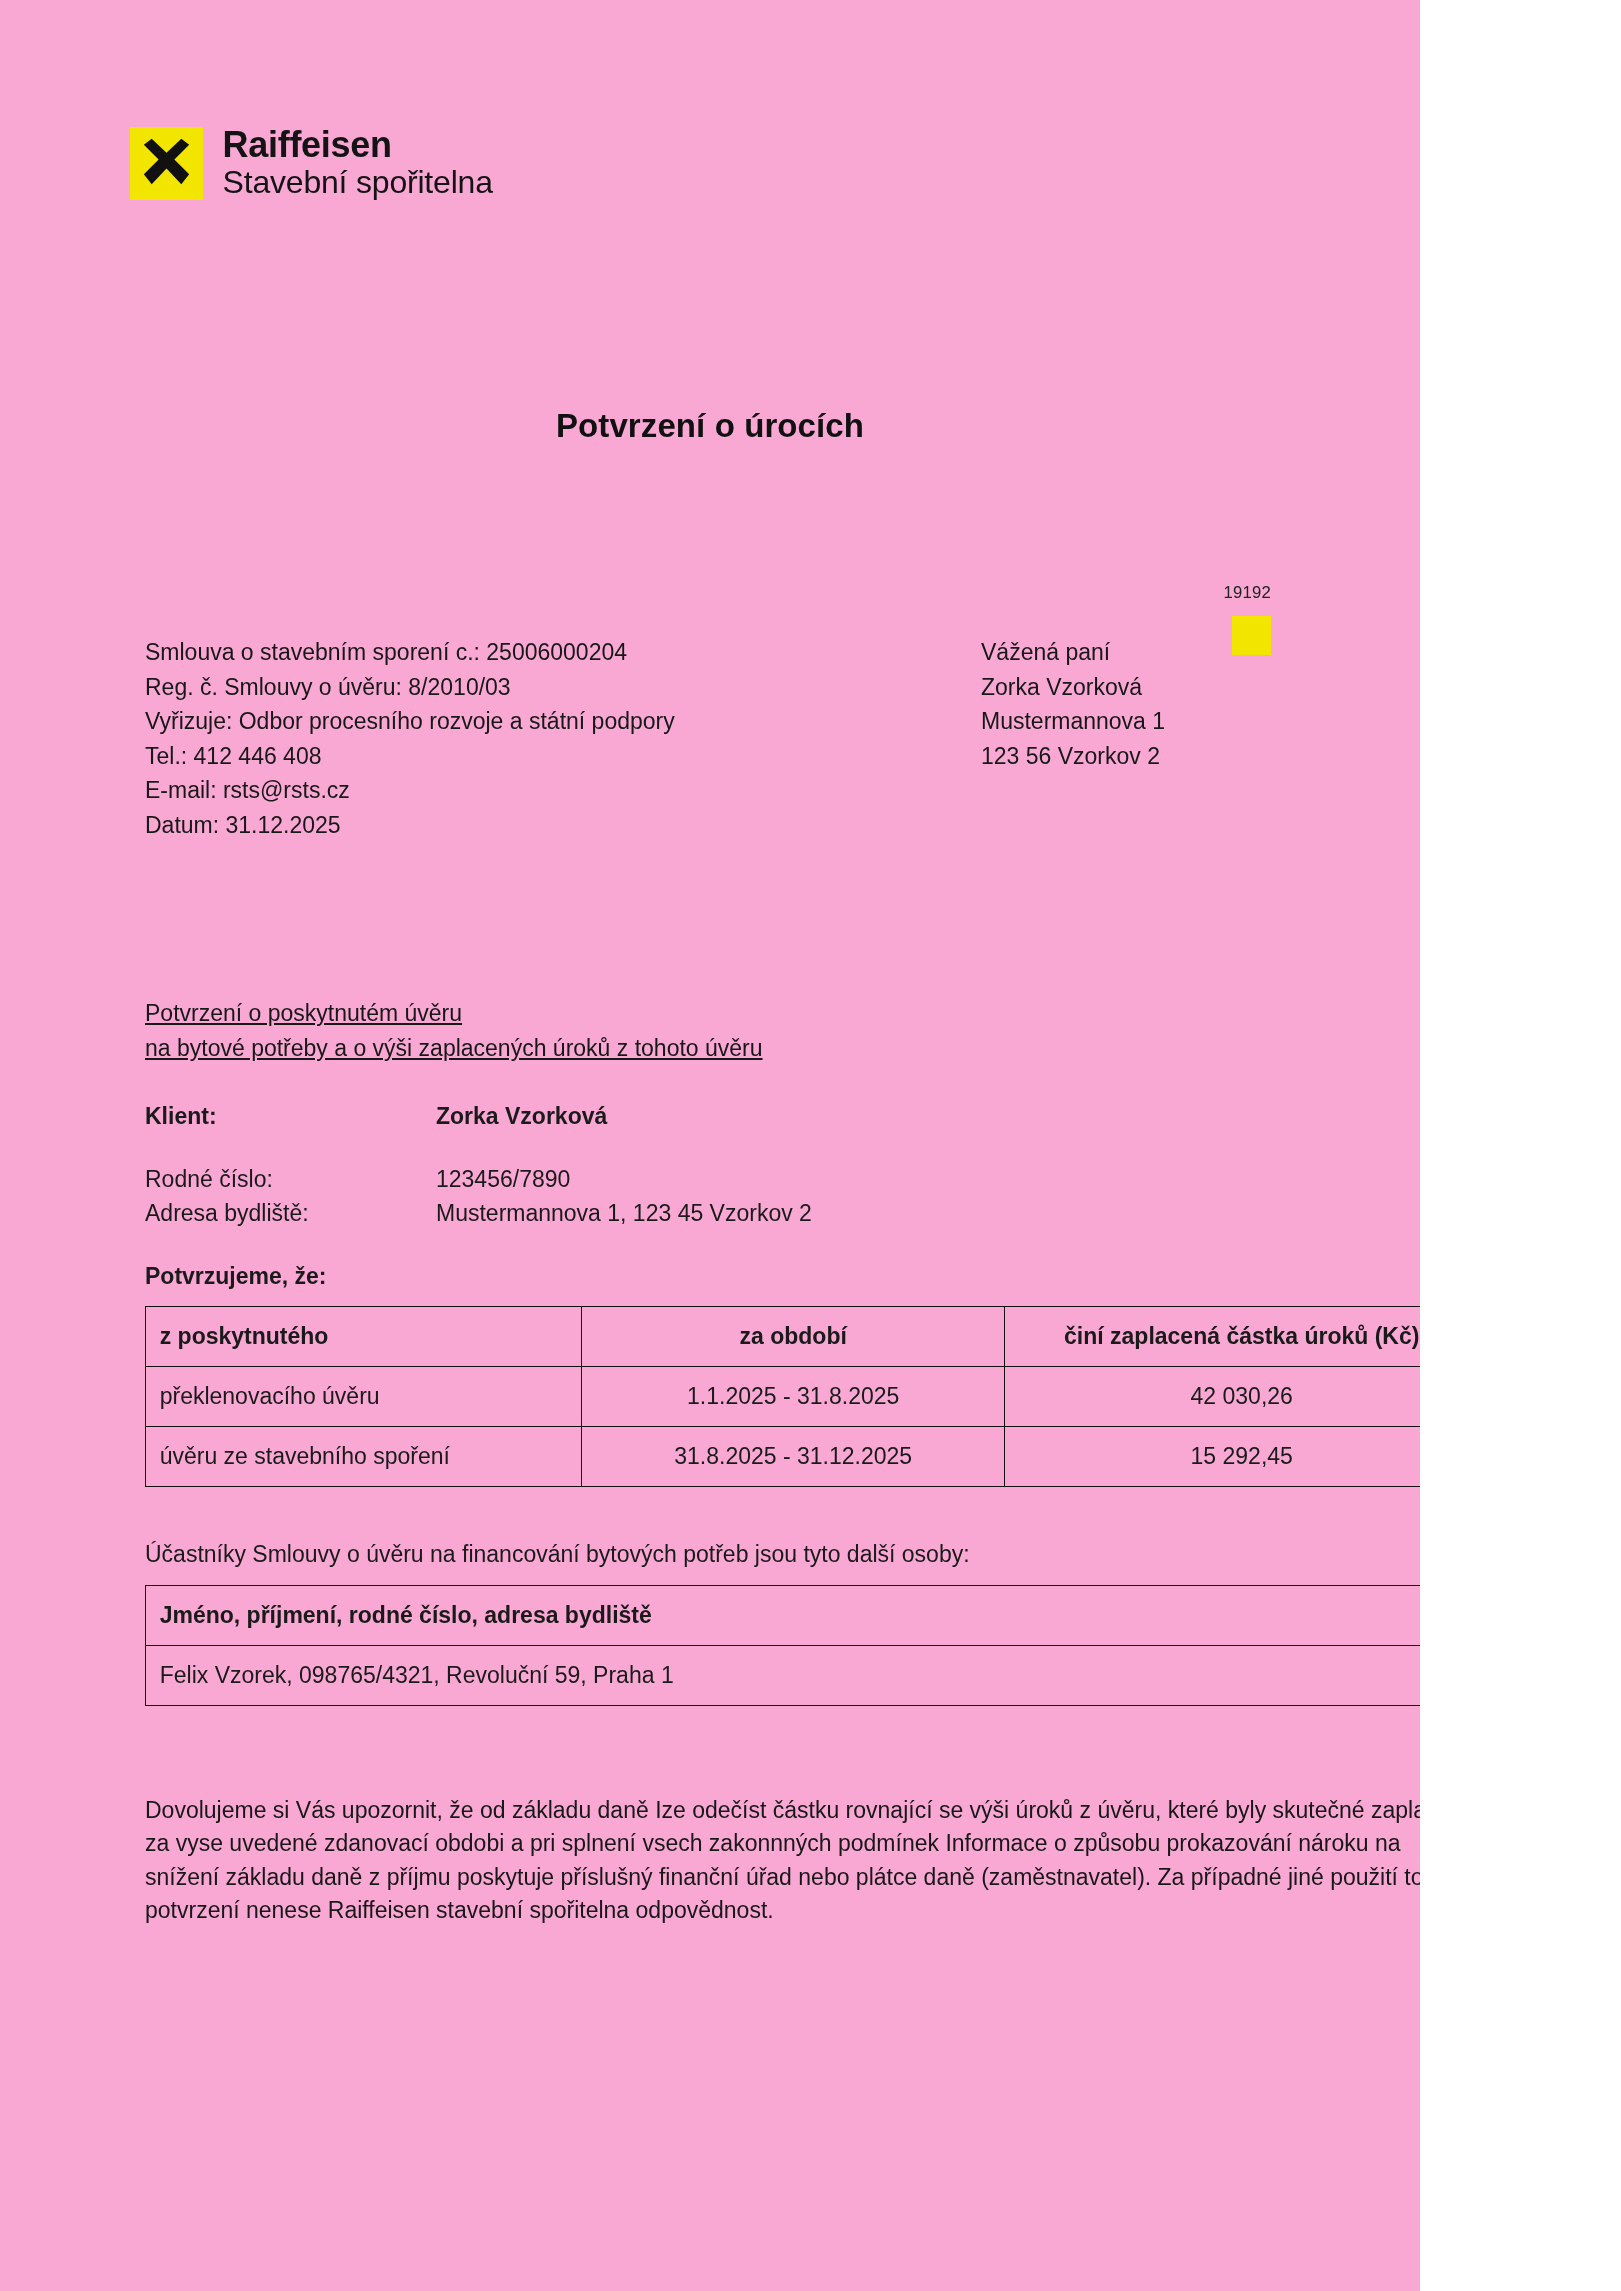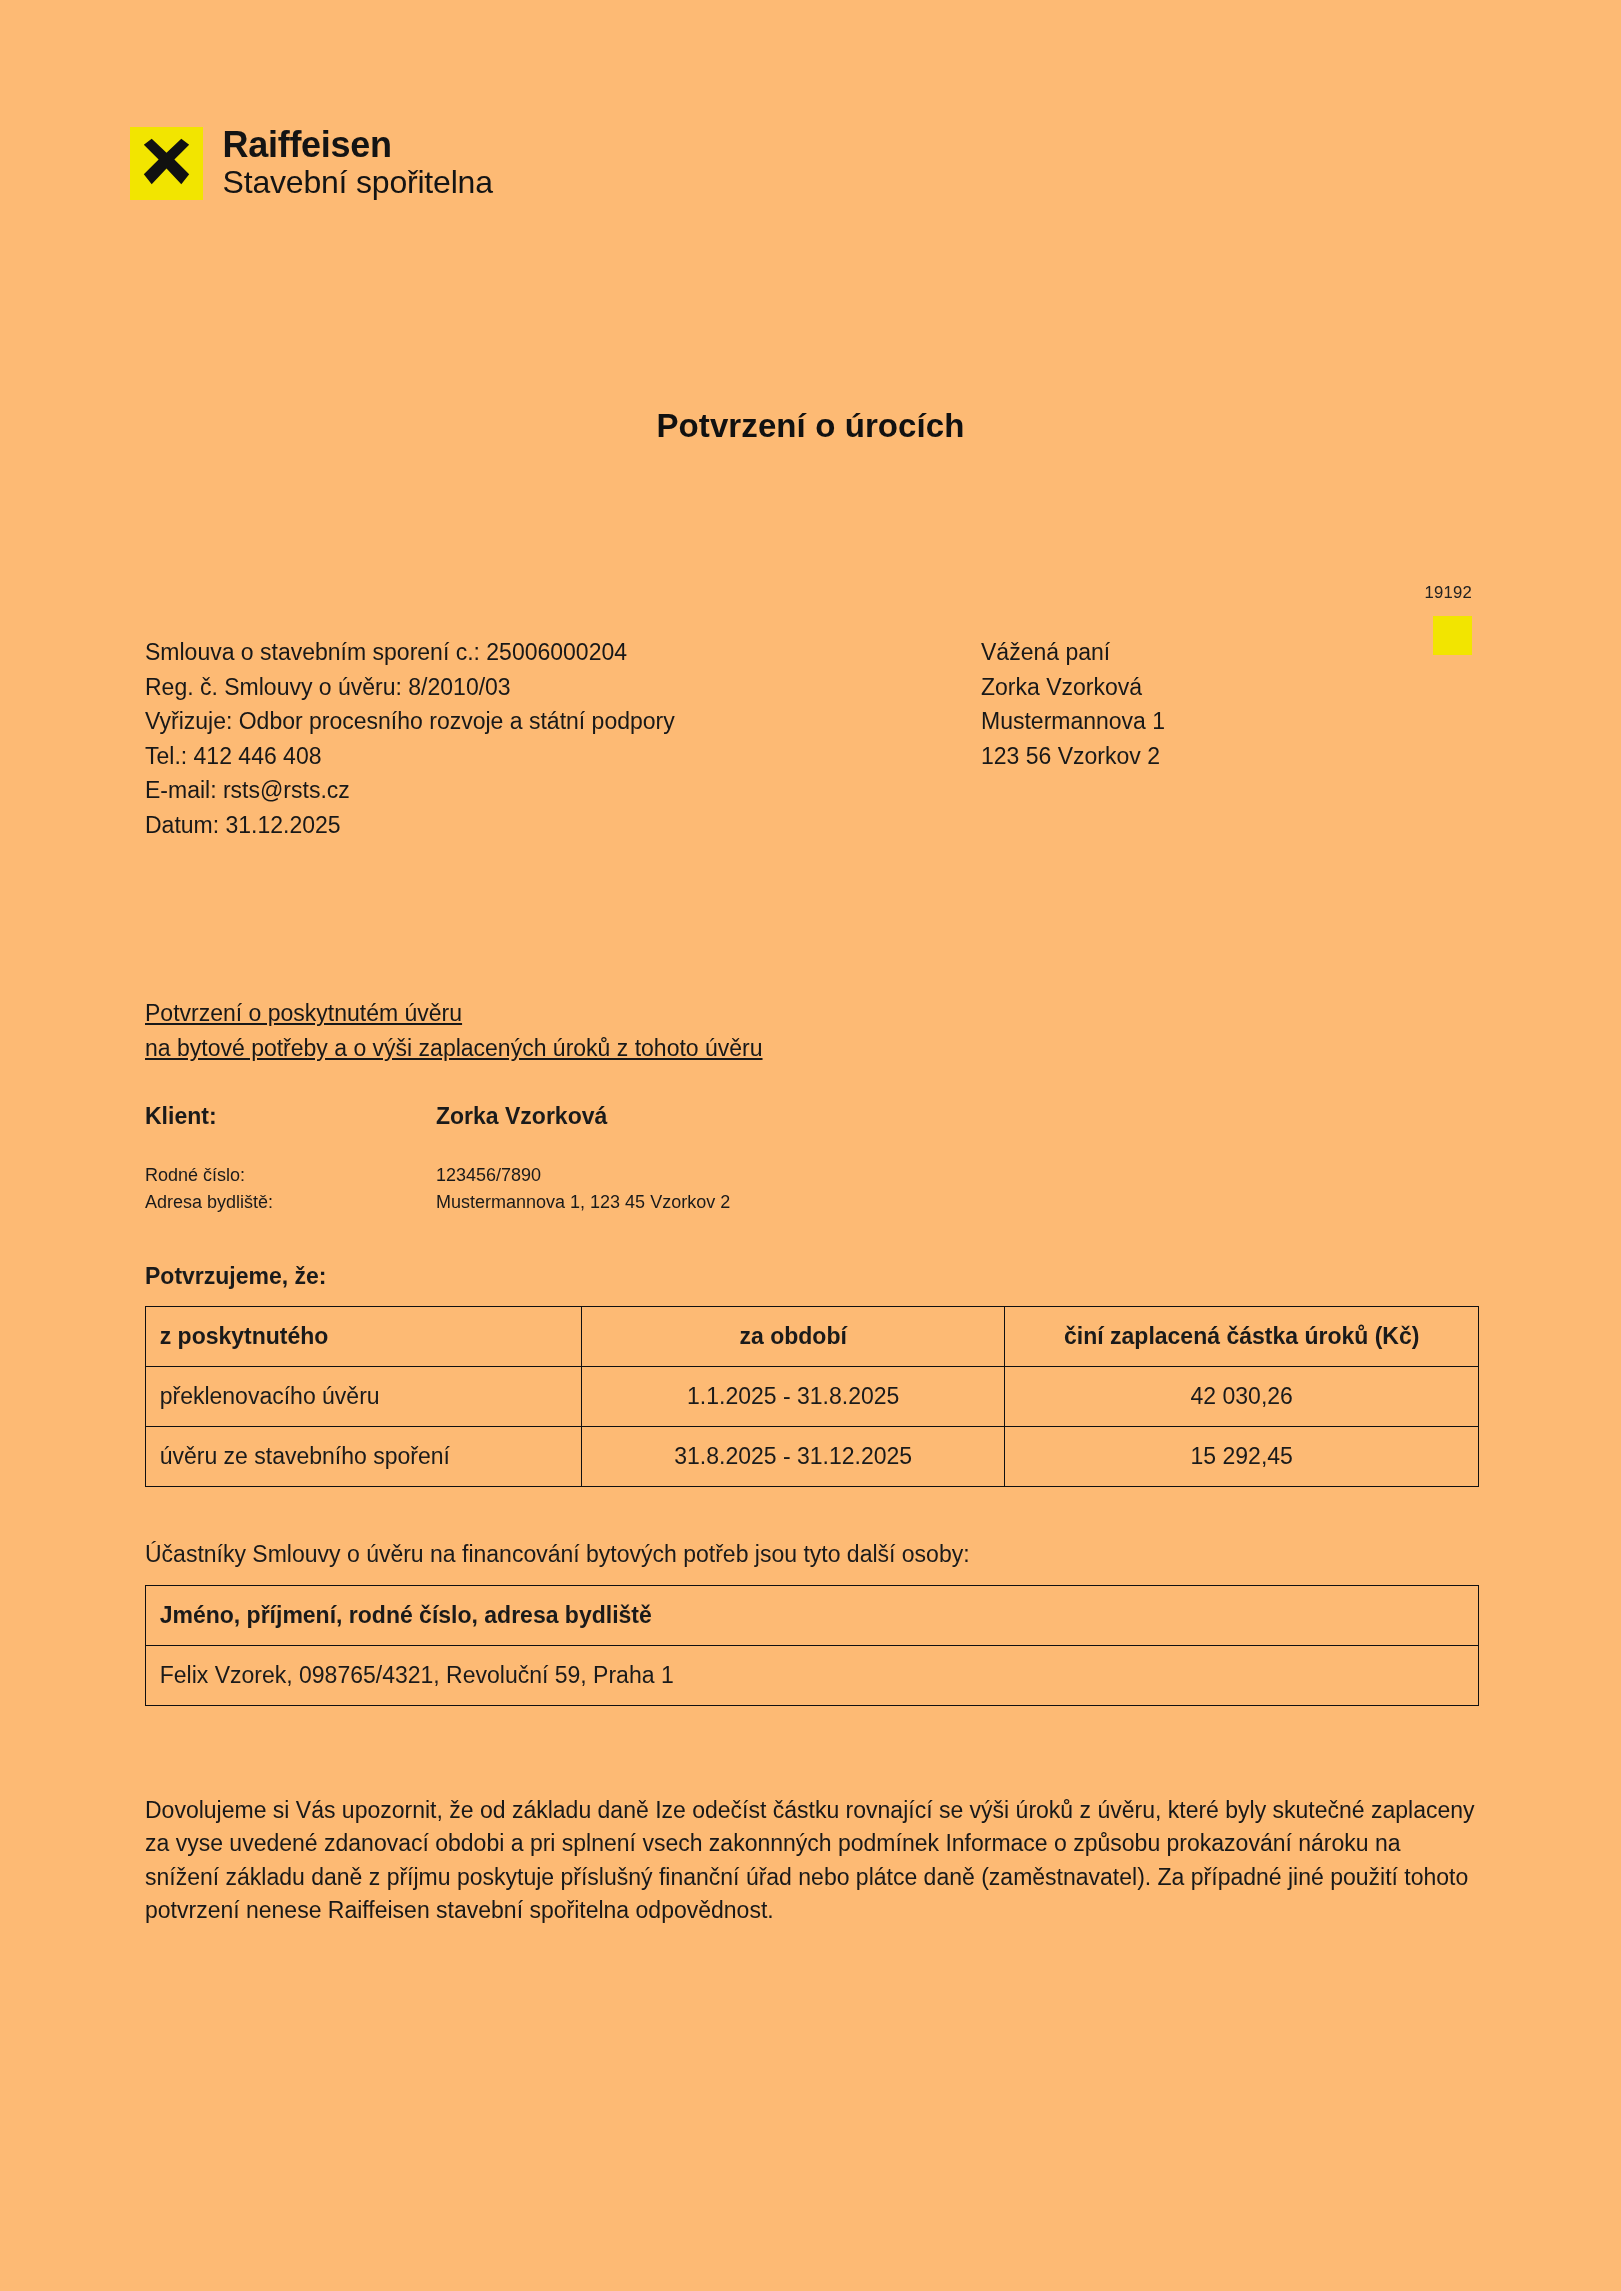--- a/index.html
+++ b/index.html
@@ -7,23 +7,23 @@
     margin: 0;
     padding: 0;
     background: #ffffff;
   }
   body {
     font-family: "Liberation Sans", sans-serif;
     color: #1a1a1a;
   }
   .page {
     position: relative;
-    width: 1621px;
+    width: 1420px;
     height: 2292px;
-    background: #fdba74;
+    background: #f9a8d4;
     overflow: hidden;
     box-sizing: border-box;
   }
 
   
   .logo-block {
     position: absolute;
     left: 130px;
     top: 125px;
     display: flex;
@@ -127,21 +127,21 @@
     display: inline-block;
     width: 291px;
     font-weight: bold;
   }
   .client-row .val { font-weight: bold; }
 
   .detail-rows {
     position: absolute;
     left: 145px;
     top: 1162px;
-    font-size: 18px;
+    font-size: 23px;
     line-height: 1.48;
   }
   .detail-rows .r { display: flex; }
   .detail-rows .lbl { width: 291px; flex: none; }
 
   .confirm-head {
     position: absolute;
     left: 145px;
     top: 1263px;
     font-size: 23px;

